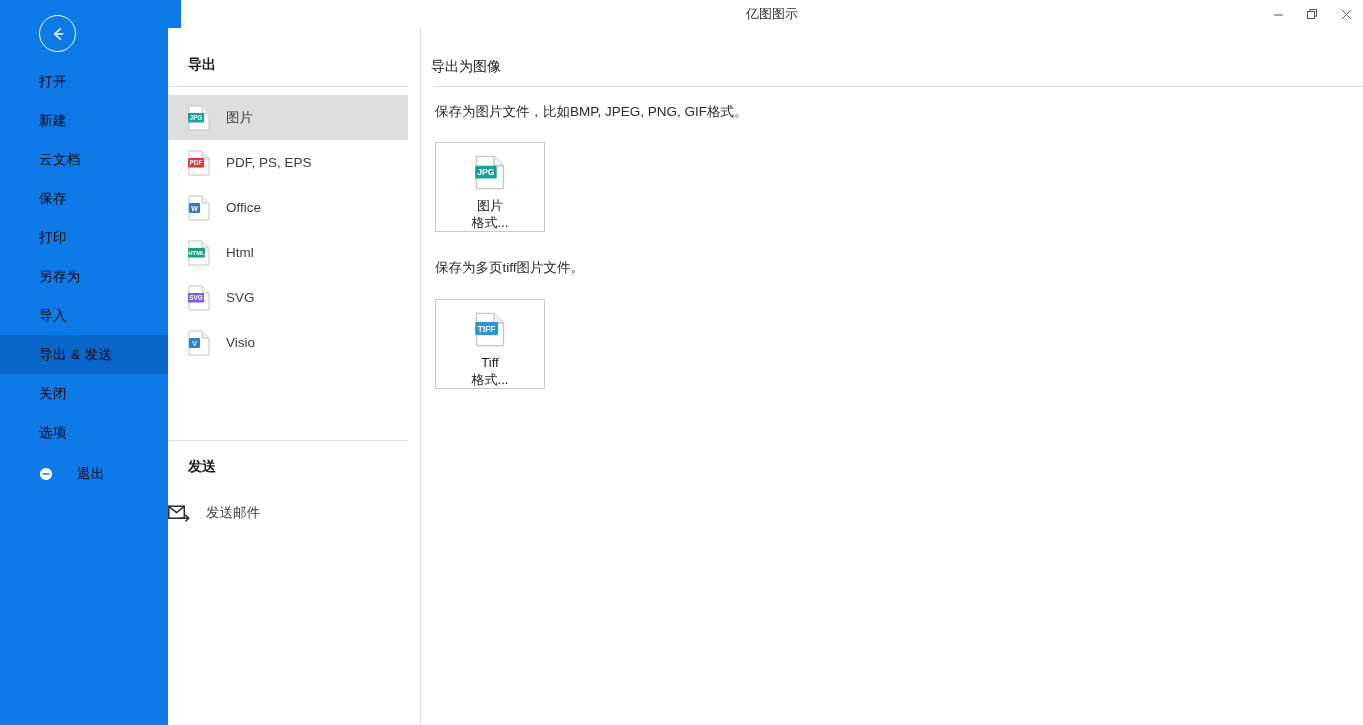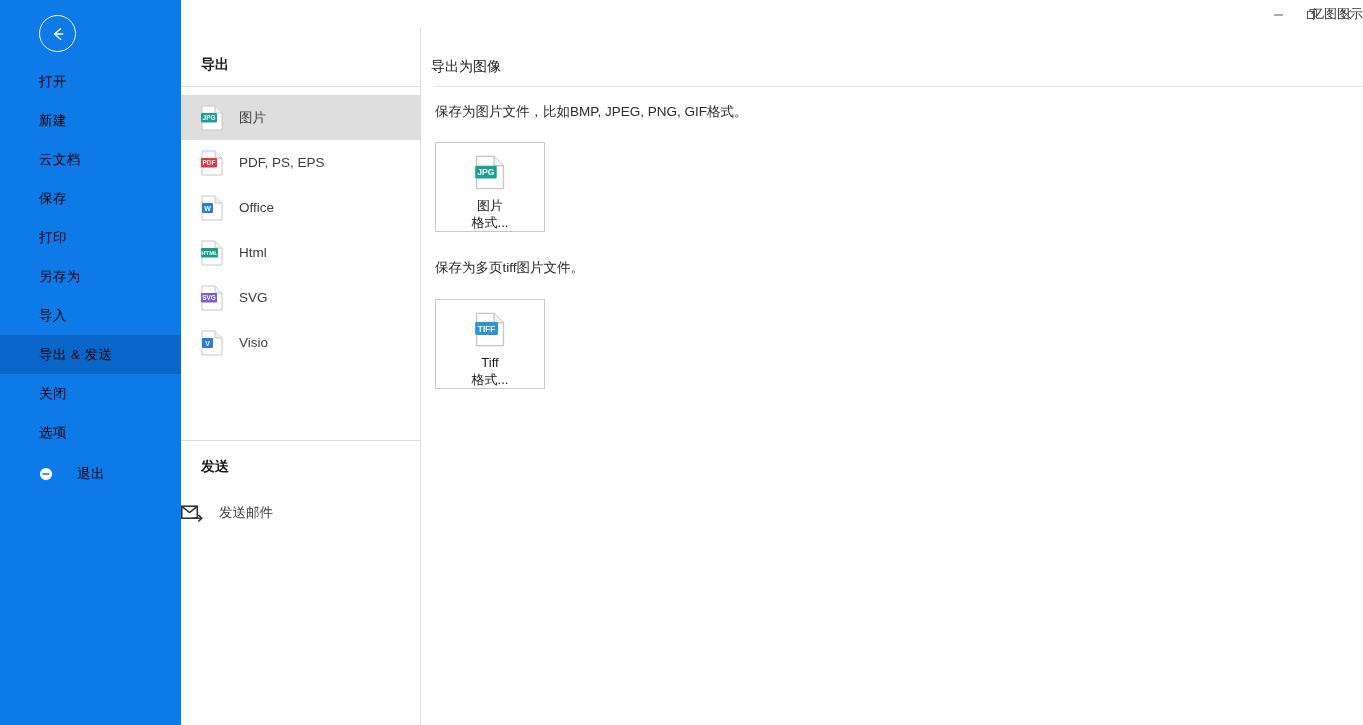--- a/index.html
+++ b/index.html
@@ -12,21 +12,21 @@
   }
   #app { position: relative; width: 1363px; height: 725px; background:#fff; }
 
   
   .titlebar {
     position: absolute; left: 181px; top: 0; width: 1182px; height: 28px;
     background: #ffffff;
   }
   .title-text {
     position: absolute; left: 0; top: 0; width: 1182px; height: 28px;
-    line-height: 28px; text-align: right;
+    line-height: 28px; text-align: center;
     font-size: 13px; color: #333333;
   }
   .win-btns {
     position: absolute; right: 0; top: 0; height: 28px;
     display: flex; align-items: center;
   }
   .win-btn {
     width: 34px; height: 28px; display: flex;
     align-items: center; justify-content: center;
     color: #555; font-size: 13px; line-height: 1;
@@ -62,21 +62,21 @@
     height: 39px; display: flex; align-items: center;
     padding-left: 39px; color: #000000; font-size: 13.5px;
     letter-spacing: .4px;
   }
   .rail-item.active { background: #0b66c9; }
   .rail-item.quit { gap: 24px; margin-top: 2px; }
   .quit-ico { width: 14px; height: 14px; display:block; flex:0 0 auto; }
 
   
   .mid {
-    position: absolute; left: 181px; top: 28px;
+    position: absolute; left: 168px; top: 28px;
     width: 240px; height: 697px; background: #ffffff;
   }
   .mid-head {
     position: absolute; left: 20px; top: 28px;
     font-size: 14px; font-weight: bold; color: #1a1a1a;
   }
   .mid-rule {
     position: absolute; left: 0; top: 58px; width: 240px; height: 1px;
     background: #dcdcdc;
   }

